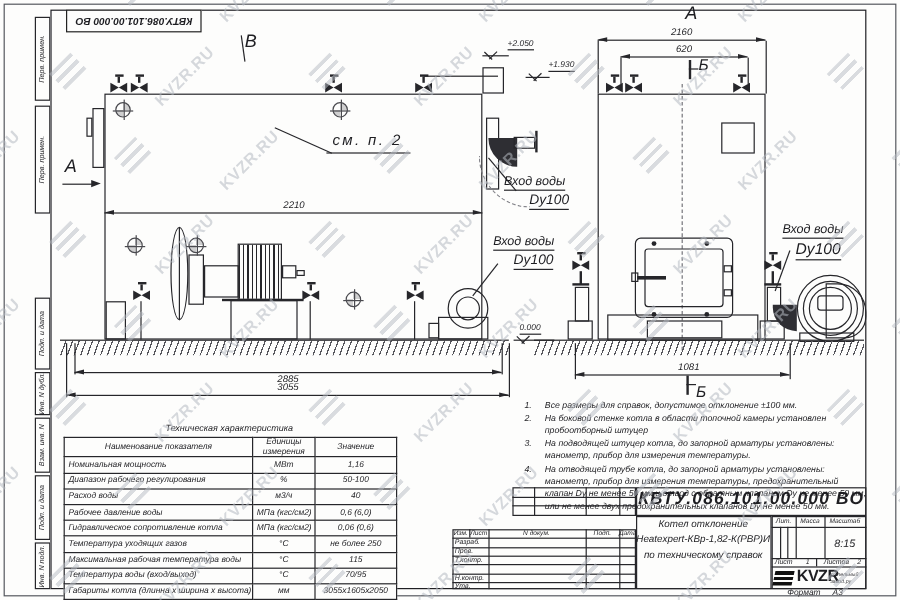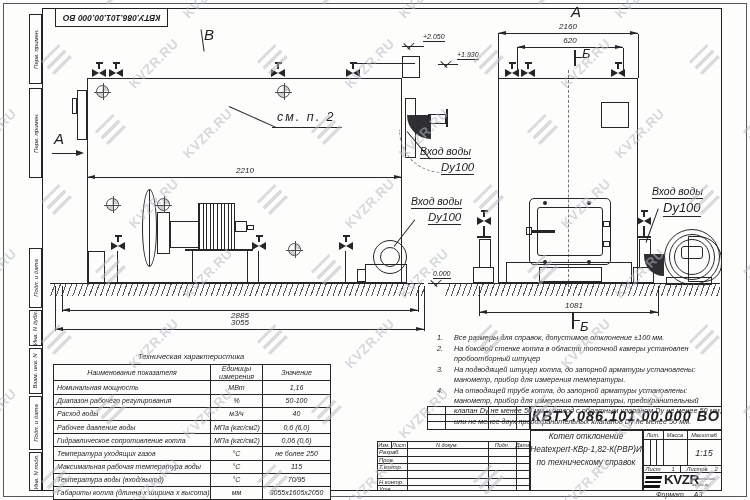--- a/index.html
+++ b/index.html
@@ -429,21 +429,21 @@
   <div class="t tb" style="left:502px;top:442px">Подп.</div>
   <div class="t tb" style="left:523px;top:442px">Дата</div>
   <div class="t" style="left:379px;top:449px;font-size:5.8px">Разраб.</div>
   <div class="t" style="left:379px;top:456.5px;font-size:5.8px">Пров.</div>
   <div class="t" style="left:379px;top:463.5px;font-size:5.8px">Т.контр.</div>
   <div class="t" style="left:379px;top:478.5px;font-size:5.8px">Н.контр.</div>
   <div class="t" style="left:379px;top:485.5px;font-size:5.8px">Утв.</div>
   <div class="t tb" style="left:653px;top:432px">Лит.</div>
   <div class="t tb" style="left:675px;top:432px">Масса</div>
   <div class="t tb" style="left:704px;top:432px">Масштаб</div>
-  <div class="t tc" style="left:704px;top:448px;font-size:9px">1:15</div>
+  <div class="t tc" style="left:704px;top:448px;font-size:9px">8:15</div>
   <div class="t tb" style="left:653px;top:466px;font-size:5.8px">Лист</div>
   <div class="t tb" style="left:673px;top:466px;font-size:5.8px">1</div>
   <div class="t tb" style="left:697px;top:466px;font-size:5.8px">Листов</div>
   <div class="t tb" style="left:716px;top:466px;font-size:5.8px">2</div>
   <div class="abs" style="left:645px;top:475px;width:16px;height:13px;transform:skewX(-12deg);background:repeating-linear-gradient(0deg,#111 0 2.6px,transparent 2.6px 4.6px)"></div>
   <div class="t" style="left:664px;top:472px;font-size:13.5px;font-weight:900;font-style:normal;letter-spacing:-.5px">KVZR</div>
   <div class="abs" style="left:692px;top:476px;font-size:4.4px;line-height:1.25;color:#3a3a3e">
     <div>котельный</div>
     <div>завод.ру</div>
   </div>

